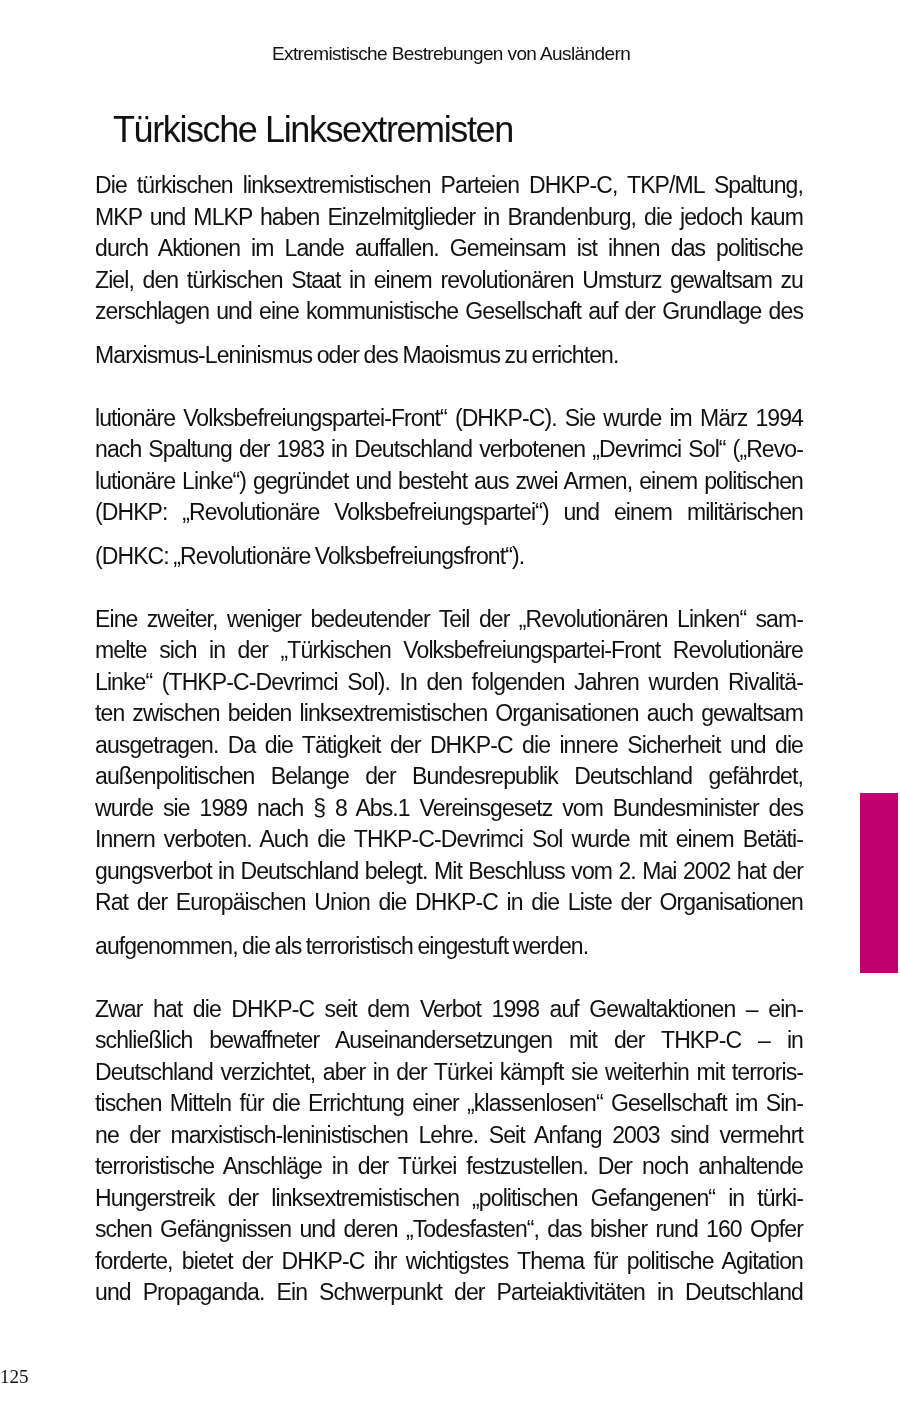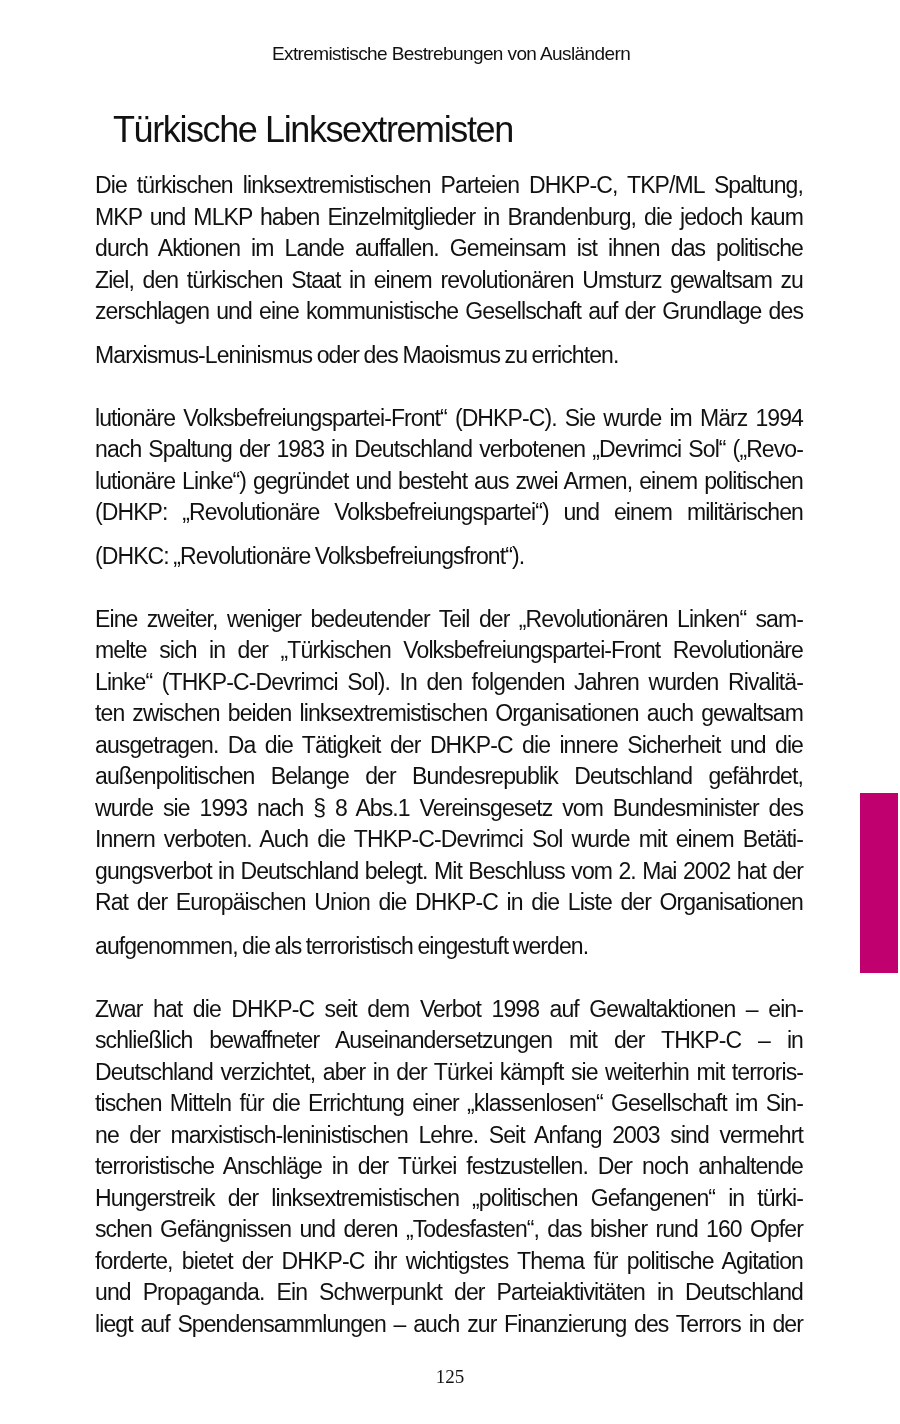--- a/index.html
+++ b/index.html
@@ -65,21 +65,21 @@
       left: 860px;
       top: 793px;
       width: 38px;
       height: 180px;
     }
     .page-number {
       position: absolute;
       top: 1366px;
       left: 0;
       width: 900px;
-      text-align: center;
+      text-align: left;
       font-family: "Liberation Serif", serif;
       font-size: 19px;
       line-height: 22px;
     }
   </style>
 </head>
 <body>
 
 <div class="running-header">Extremistische Bestrebungen von Ausländern</div>
 
@@ -101,36 +101,35 @@
       <span class="line">(DHKP: „Revolutionäre Volksbefreiungspartei“) und einem militärischen</span>
       <span class="line last">(DHKC: „Revolutionäre Volksbefreiungsfront“).</span>
     </p>
     <p class="para">
       <span class="line">Eine zweiter, weniger bedeutender Teil der „Revolutionären Linken“ sam-</span>
       <span class="line">melte sich in der „Türkischen Volksbefreiungspartei-Front Revolutionäre</span>
       <span class="line">Linke“ (THKP-C-Devrimci Sol). In den folgenden Jahren wurden Rivalitä-</span>
       <span class="line">ten zwischen beiden linksextremistischen Organisationen auch gewaltsam</span>
       <span class="line">ausgetragen. Da die Tätigkeit der DHKP-C die innere Sicherheit und die</span>
       <span class="line">außenpolitischen Belange der Bundesrepublik Deutschland gefährdet,</span>
-      <span class="line">wurde sie 1993 nach § 8 Abs.1 Vereinsgesetz vom Bundesminister des</span>
+      <span class="line">wurde sie 1989 nach § 8 Abs.1 Vereinsgesetz vom Bundesminister des</span>
       <span class="line">Innern verboten. Auch die THKP-C-Devrimci Sol wurde mit einem Betäti-</span>
       <span class="line">gungsverbot in Deutschland belegt. Mit Beschluss vom 2. Mai 2002 hat der</span>
       <span class="line">Rat der Europäischen Union die DHKP-C in die Liste der Organisationen</span>
       <span class="line last">aufgenommen, die als terroristisch eingestuft werden.</span>
     </p>
     <p class="para">
       <span class="line">Zwar hat die DHKP-C seit dem Verbot 1998 auf Gewaltaktionen – ein-</span>
       <span class="line">schließlich bewaffneter Auseinandersetzungen mit der THKP-C – in</span>
       <span class="line">Deutschland verzichtet, aber in der Türkei kämpft sie weiterhin mit terroris-</span>
       <span class="line">tischen Mitteln für die Errichtung einer „klassenlosen“ Gesellschaft im Sin-</span>
       <span class="line">ne der marxistisch-leninistischen Lehre. Seit Anfang 2003 sind vermehrt</span>
       <span class="line">terroristische Anschläge in der Türkei festzustellen. Der noch anhaltende</span>
       <span class="line">Hungerstreik der linksextremistischen „politischen Gefangenen“ in türki-</span>
       <span class="line">schen Gefängnissen und deren „Todesfasten“, das bisher rund 160 Opfer</span>
       <span class="line">forderte, bietet der DHKP-C ihr wichtigstes Thema für politische Agitation</span>
       <span class="line">und Propaganda. Ein Schwerpunkt der Parteiaktivitäten in Deutschland</span>
-      <span class="line">liegt auf Spendensammlungen – auch zur Finanzierung des Terrors in der</span>
     </p>
   </div>
 
 <div class="thumb-tab" id="thumb-tab" style="background: rgb(192, 0, 110);"></div>
 
 <div class="page-number">125</div>
 
 </body></html>

